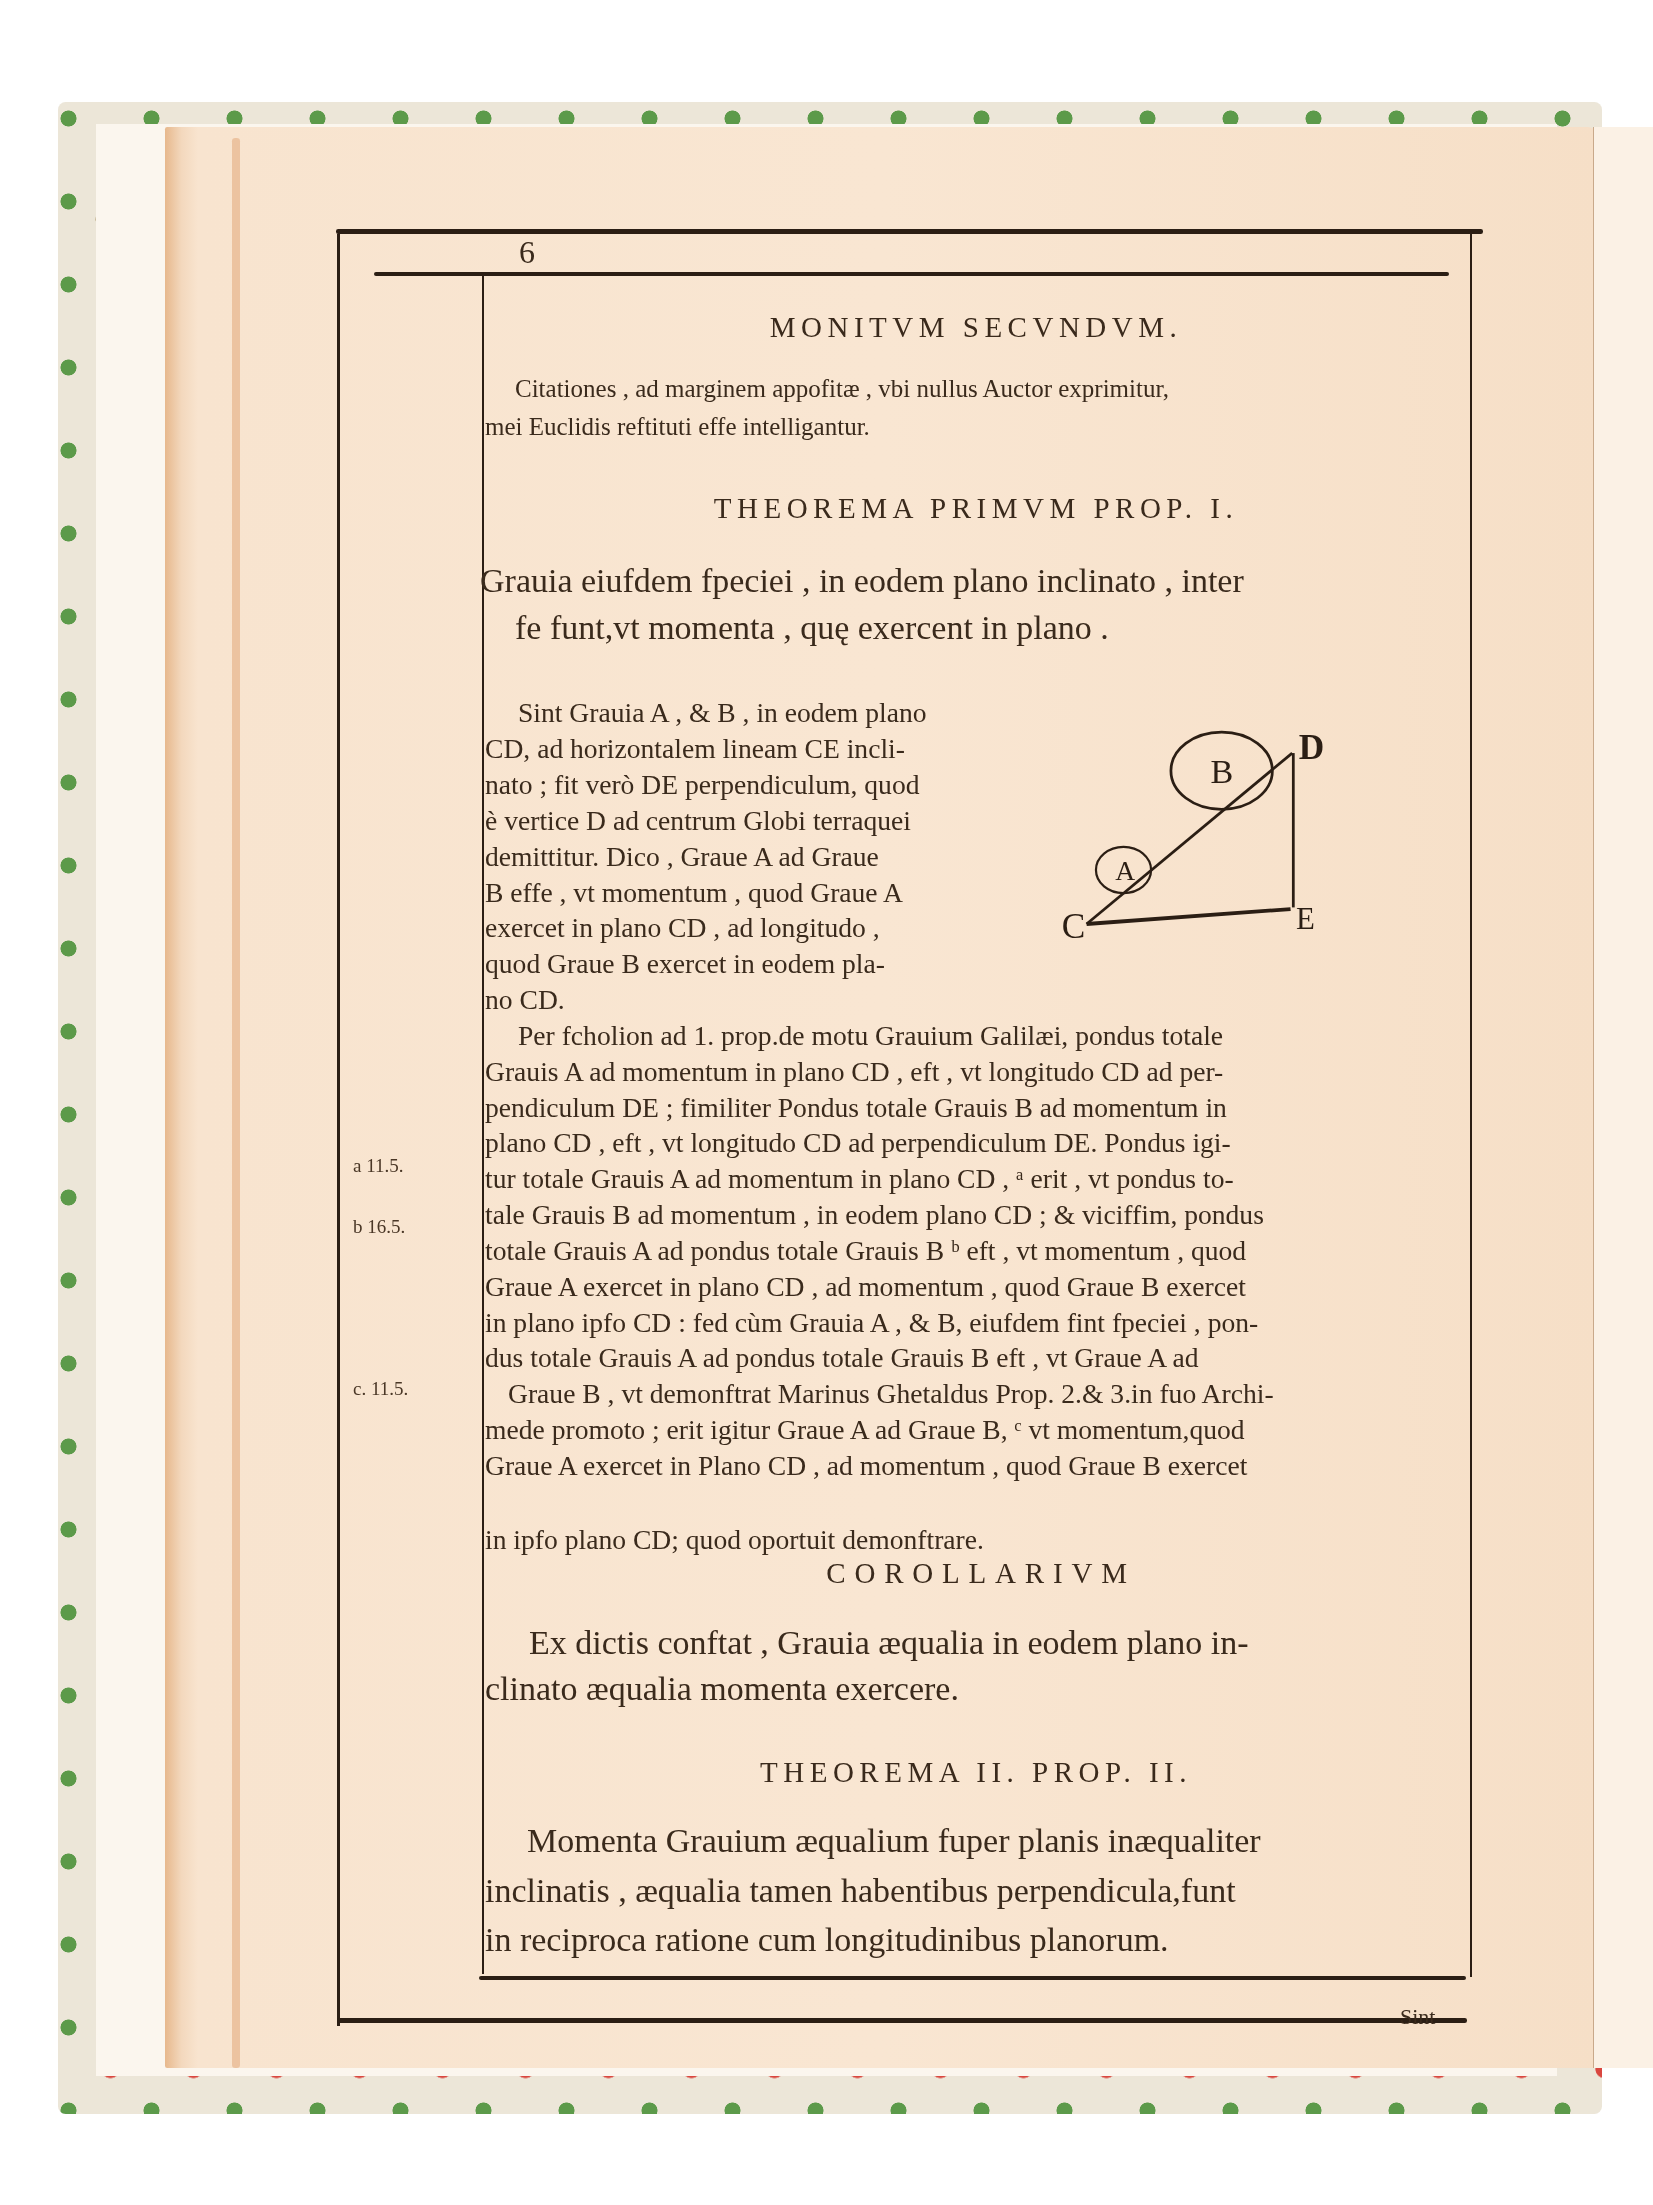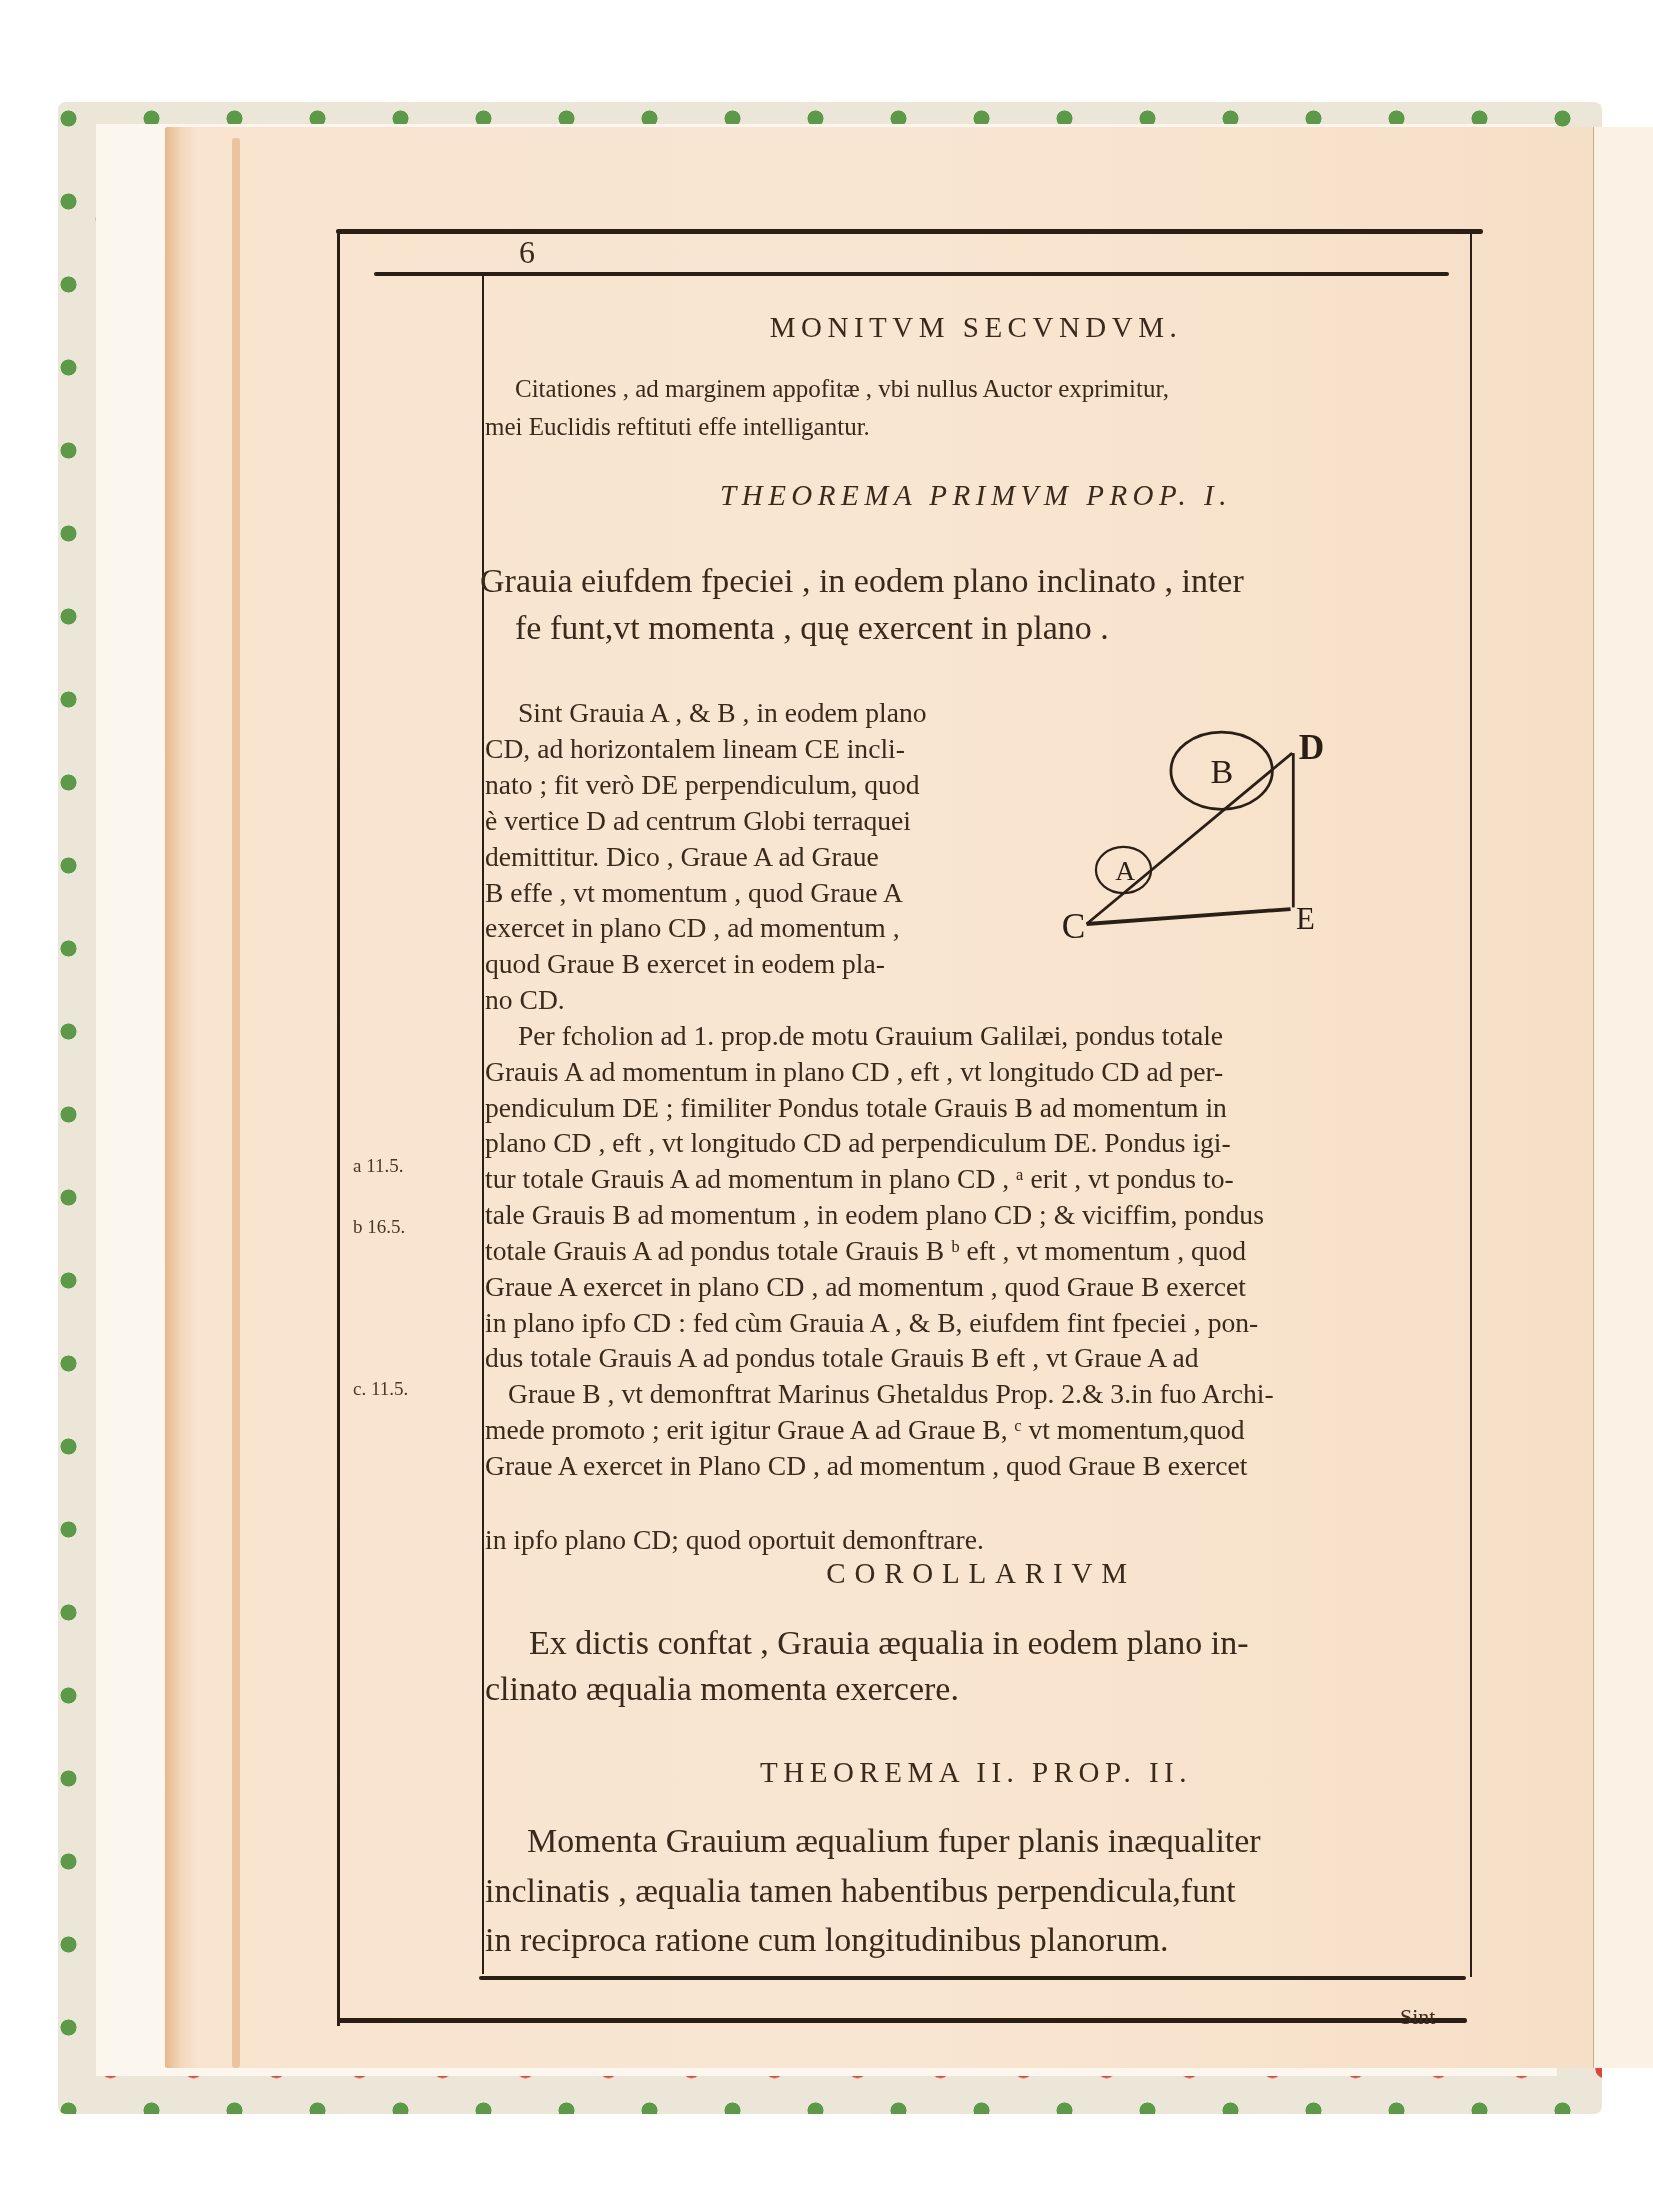--- a/index.html
+++ b/index.html
@@ -77,31 +77,31 @@
 <div class="vline" style="left:1470px;top:229px;height:1748px;width:2.2px;"></div>
 <div class="rule" style="left:479px;top:1976px;width:987px;height:4.4px;"></div>
 <div class="rule" style="left:337px;top:2018px;width:1130px;height:5px;"></div>
 
 <div class="txt page-number">6</div>
 
 <div class="txt heading" style="top:311px;">MONITVM SECVNDVM.</div>
 <div class="txt body-line" style="left:515px;top:375px;font-size:25px;">Citationes , ad marginem appofitæ ,  vbi nullus Auctor exprimitur,</div>
 <div class="txt body-line" style="left:485px;top:413px;font-size:25px;">mei Euclidis reftituti effe intelligantur.</div>
 
-<div class="txt heading" style="top:479px;font-style:italic;">THEOREMA PRIMVM PROP. I.</div>
+<div class="txt heading" style="top:492px;">THEOREMA PRIMVM PROP. I.</div>
 <div class="txt big-line" style="left:480px;top:562px;">Grauia eiufdem fpeciei , in eodem plano inclinato , inter</div>
 <div class="txt big-line" style="left:515px;top:609px;">fe funt,vt momenta , quę exercent  in plano .</div>
 
 <div class="txt body-line" style="left:518px;top:697px;">Sint Grauia A , &amp; B , in eodem plano</div>
 <div class="txt body-line" style="left:485px;top:733px;">CD, ad horizontalem lineam CE incli-</div>
 <div class="txt body-line" style="left:485px;top:769px;">nato ; fit verò DE perpendiculum, quod</div>
 <div class="txt body-line" style="left:485px;top:805px;">è vertice D ad centrum Globi terraquei</div>
 <div class="txt body-line" style="left:485px;top:841px;">demittitur. Dico , Graue A ad Graue</div>
 <div class="txt body-line" style="left:485px;top:877px;">B effe , vt momentum ,  quod Graue A</div>
-<div class="txt body-line" style="left:485px;top:912px;">exercet in plano CD , ad momentum ,</div>
+<div class="txt body-line" style="left:485px;top:912px;">exercet in plano CD , ad longitudo ,</div>
 <div class="txt body-line" style="left:485px;top:948px;">quod Graue B exercet in eodem pla-</div>
 <div class="txt body-line" style="left:485px;top:984px;">no CD.</div>
 
 <div class="diagram">
   <svg viewBox="0 0 800 460">
     <line x1="70" y1="395" x2="443" y2="85" stroke="#2b1e14" stroke-width="5"></line>
     <line x1="70" y1="395" x2="440" y2="368" stroke="#2b1e14" stroke-width="7"></line>
     <line x1="445" y1="85" x2="445" y2="365" stroke="#2b1e14" stroke-width="5"></line>
     <ellipse cx="315" cy="117" rx="92" ry="70" fill="none" stroke="#2b1e14" stroke-width="5"></ellipse>
     <ellipse cx="137" cy="297" rx="50" ry="42" fill="none" stroke="#2b1e14" stroke-width="4"></ellipse>

